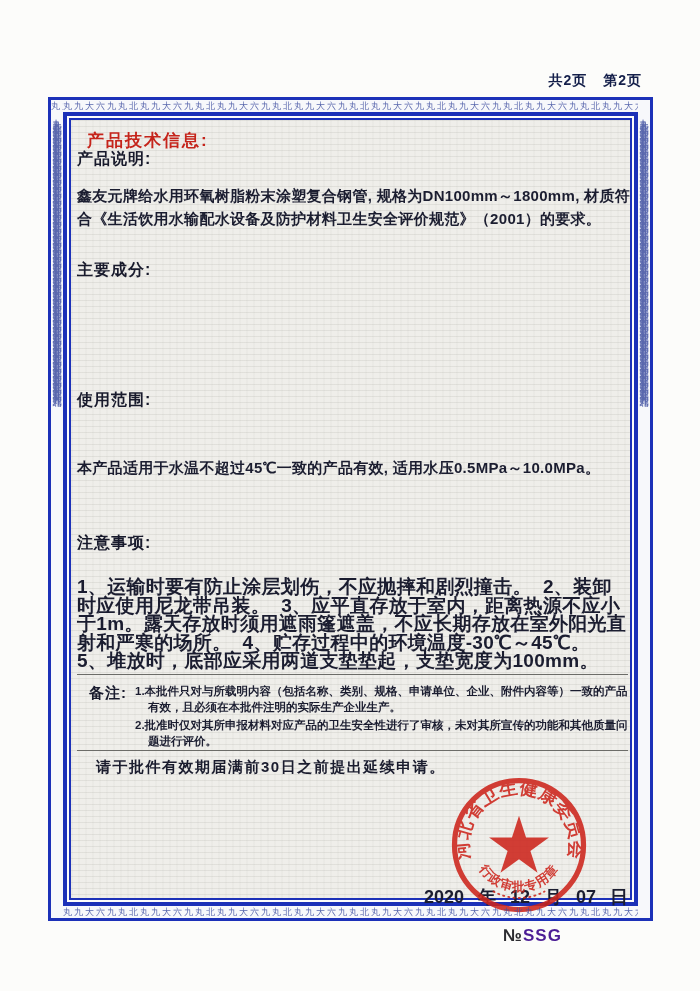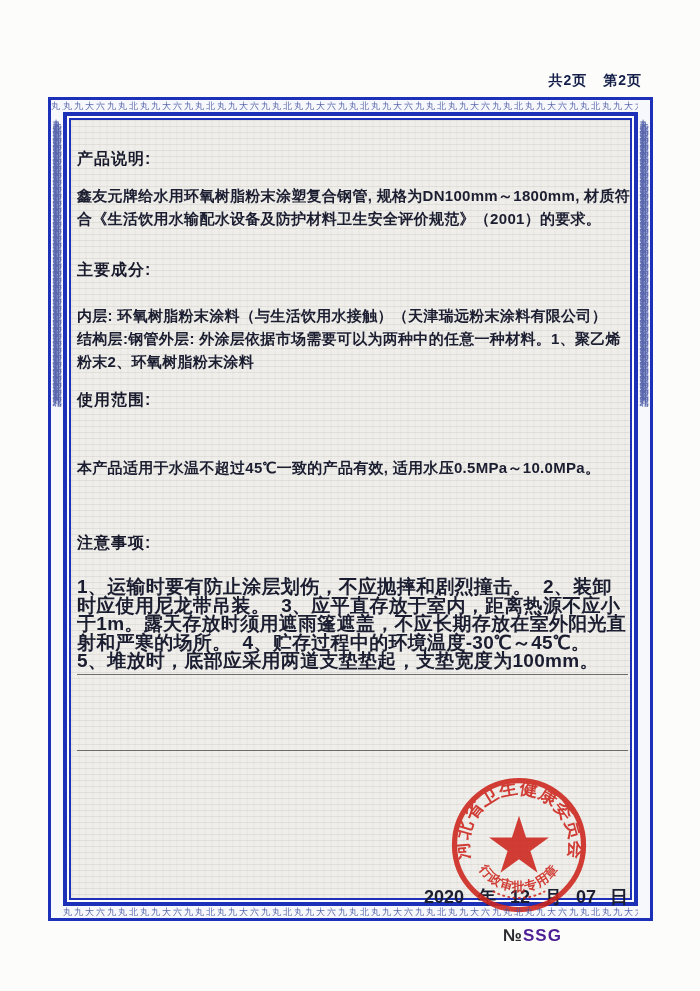--- a/index.html
+++ b/index.html
@@ -74,38 +74,46 @@
     <div class="pat pat-h corner">丸九大六九丸北丸九大六九丸北丸九大六九丸北丸九大六九丸北丸九大六九丸北丸九大六九丸北丸九大六九丸北丸九大六九丸北丸九大六九丸北丸九大六九丸北丸九大六九丸北丸九大六九丸北丸九大六九丸北丸九大六九丸北丸九大六九丸北丸九大六九丸北丸九大六九丸北丸九大六九丸北丸九大六九丸北丸九大六九丸北丸九大六九丸北丸九大六九丸北丸九大六九丸北丸九大六九丸北丸九大六九丸北丸九大六九丸北丸九大六九丸北丸九大六九丸北丸九大六九丸北丸九大六九丸北丸九大六九丸北丸九大六九丸北丸九大六九丸北丸九大六九丸北丸九大六九丸北丸九大六九丸北丸九大六九丸北丸九大六九丸北丸九大六九丸北丸九大六九丸北</div>
     <div class="pat pat-h" style="grid-column:2;">丸九大六九丸北丸九大六九丸北丸九大六九丸北丸九大六九丸北丸九大六九丸北丸九大六九丸北丸九大六九丸北丸九大六九丸北丸九大六九丸北丸九大六九丸北丸九大六九丸北丸九大六九丸北丸九大六九丸北丸九大六九丸北丸九大六九丸北丸九大六九丸北丸九大六九丸北丸九大六九丸北丸九大六九丸北丸九大六九丸北丸九大六九丸北丸九大六九丸北丸九大六九丸北丸九大六九丸北丸九大六九丸北丸九大六九丸北丸九大六九丸北丸九大六九丸北丸九大六九丸北丸九大六九丸北丸九大六九丸北丸九大六九丸北丸九大六九丸北丸九大六九丸北丸九大六九丸北丸九大六九丸北丸九大六九丸北丸九大六九丸北丸九大六九丸北丸九大六九丸北</div>
     <div class="corner"></div>
 
     <div class="pat pat-v" style="grid-row:2; grid-column:1;">丸九大六九丸北丸九大六九丸北丸九大六九丸北丸九大六九丸北丸九大六九丸北丸九大六九丸北丸九大六九丸北丸九大六九丸北丸九大六九丸北丸九大六九丸北丸九大六九丸北丸九大六九丸北丸九大六九丸北丸九大六九丸北丸九大六九丸北丸九大六九丸北丸九大六九丸北丸九大六九丸北丸九大六九丸北丸九大六九丸北丸九大六九丸北丸九大六九丸北丸九大六九丸北丸九大六九丸北丸九大六九丸北丸九大六九丸北丸九大六九丸北丸九大六九丸北丸九大六九丸北丸九大六九丸北丸九大六九丸北丸九大六九丸北丸九大六九丸北丸九大六九丸北丸九大六九丸北丸九大六九丸北丸九大六九丸北丸九大六九丸北丸九大六九丸北丸九大六九丸北</div>
 
     <div class="inner1">
       <div class="inner2">
         <div class="content">
 
+          <div class="abs doc-title">产品技术信息:</div>
 
           <div class="abs label lbl-desc">产品说明:</div>
           <div class="abs para p-desc">鑫友元牌给水用环氧树脂粉末涂塑复合钢管, 规格为DN100mm～1800mm, 材质符合《生活饮用水输配水设备及防护材料卫生安全评价规范》（2001）的要求。</div>
 
           <div class="abs label lbl-comp">主要成分:</div>
-          <div class="abs para p-comp">内层: 环氧树脂粉末涂料（与生活饮用水接触）（天津瑞远粉末涂料有限公司）　结构层:钢管外层: 外涂层依据市场需要可以为两种中的任意一种材料。1、聚乙烯粉末2、环氧树脂粉末涂料</div>
 
           <div class="abs label lbl-scope">使用范围:</div>
           <div class="abs para p-scope">本产品适用于水温不超过45℃一致的产品有效, 适用水压0.5MPa～10.0MPa。</div>
 
           <div class="abs label lbl-notes">注意事项:</div>
           <div class="abs para p-notes">1、运输时要有防止涂层划伤，不应抛摔和剧烈撞击。  2、装卸时应使用尼龙带吊装。  3、应平直存放于室内，距离热源不应小于1m。露天存放时须用遮雨篷遮盖，不应长期存放在室外阳光直射和严寒的场所。  4、贮存过程中的环境温度-30℃～45℃。  5、堆放时，底部应采用两道支垫垫起，支垫宽度为100mm。</div>
 
           <div class="abs hr hr1"></div>
 
+          <div class="abs remark">
+            <div class="remark-label">备注:</div>
+            <div class="remark-items">
+              <div>1.本批件只对与所载明内容（包括名称、类别、规格、申请单位、企业、附件内容等）一致的产品有效，且必须在本批件注明的实际生产企业生产。</div>
+              <div>2.批准时仅对其所申报材料对应产品的卫生安全性进行了审核，未对其所宣传的功能和其他质量问题进行评价。</div>
+            </div>
+          </div>
 
           <div class="abs hr hr2"></div>
 
+          <div class="abs renewal">请于批件有效期届满前30日之前提出延续申请。</div>
 
           <div class="abs date-row">
             <span>2020</span>
             <span>年</span>
             <span>12</span>
             <span>月</span>
             <span>07</span>
             <span>日</span>
           </div>
 

